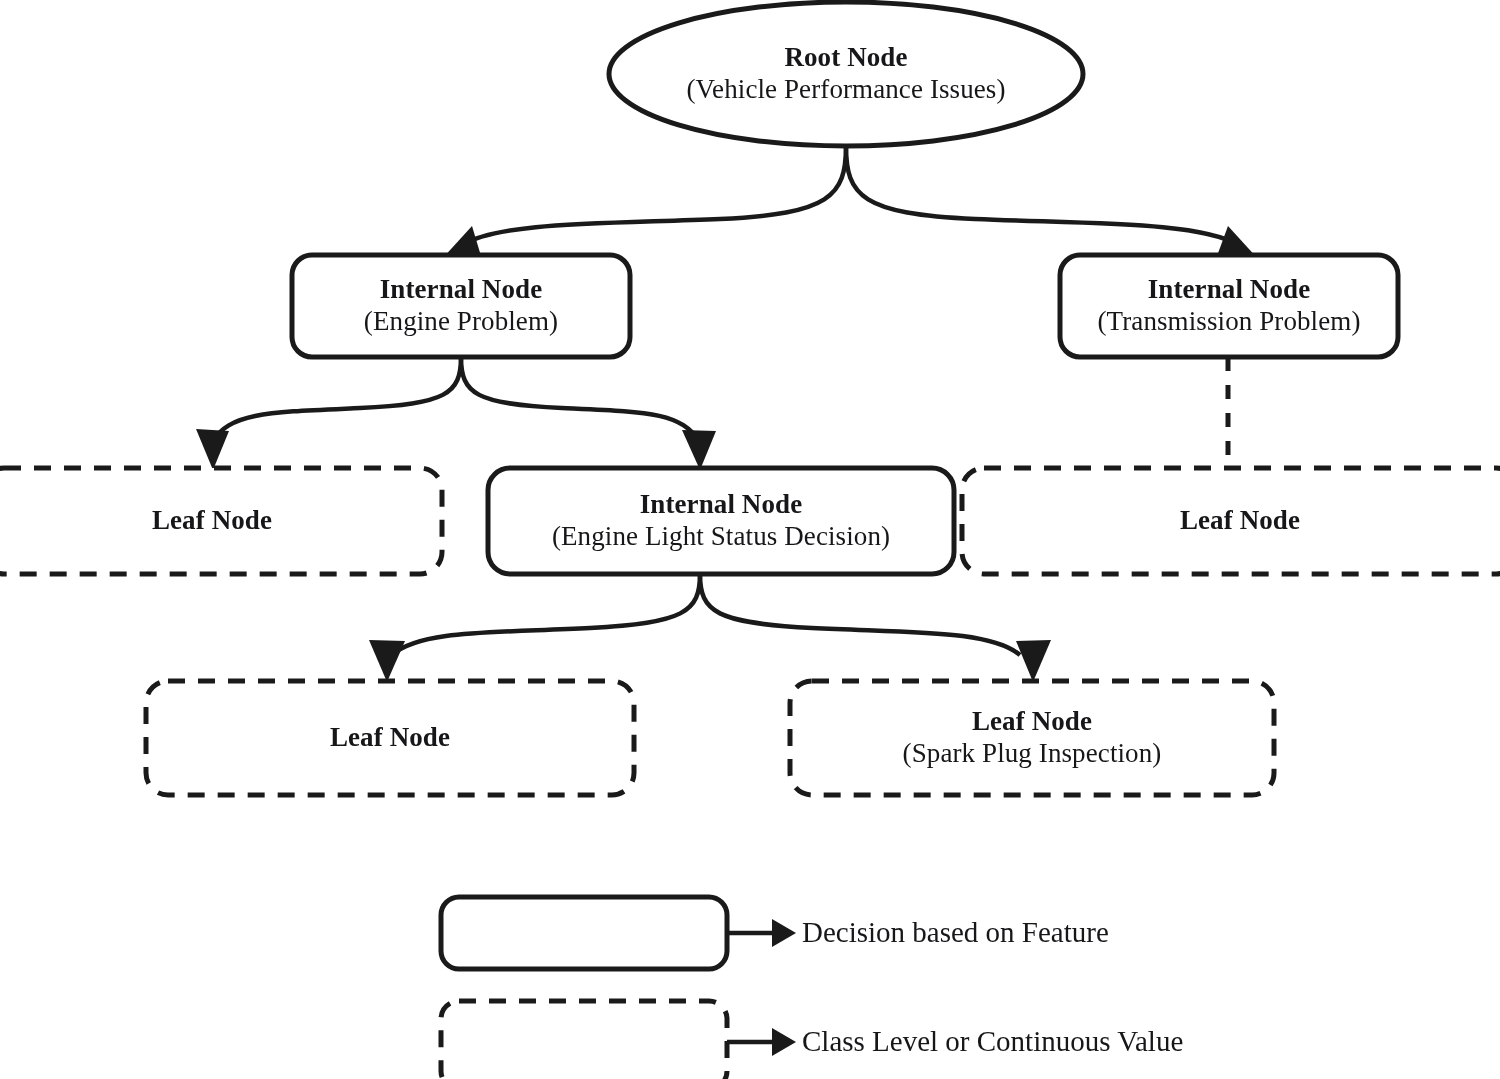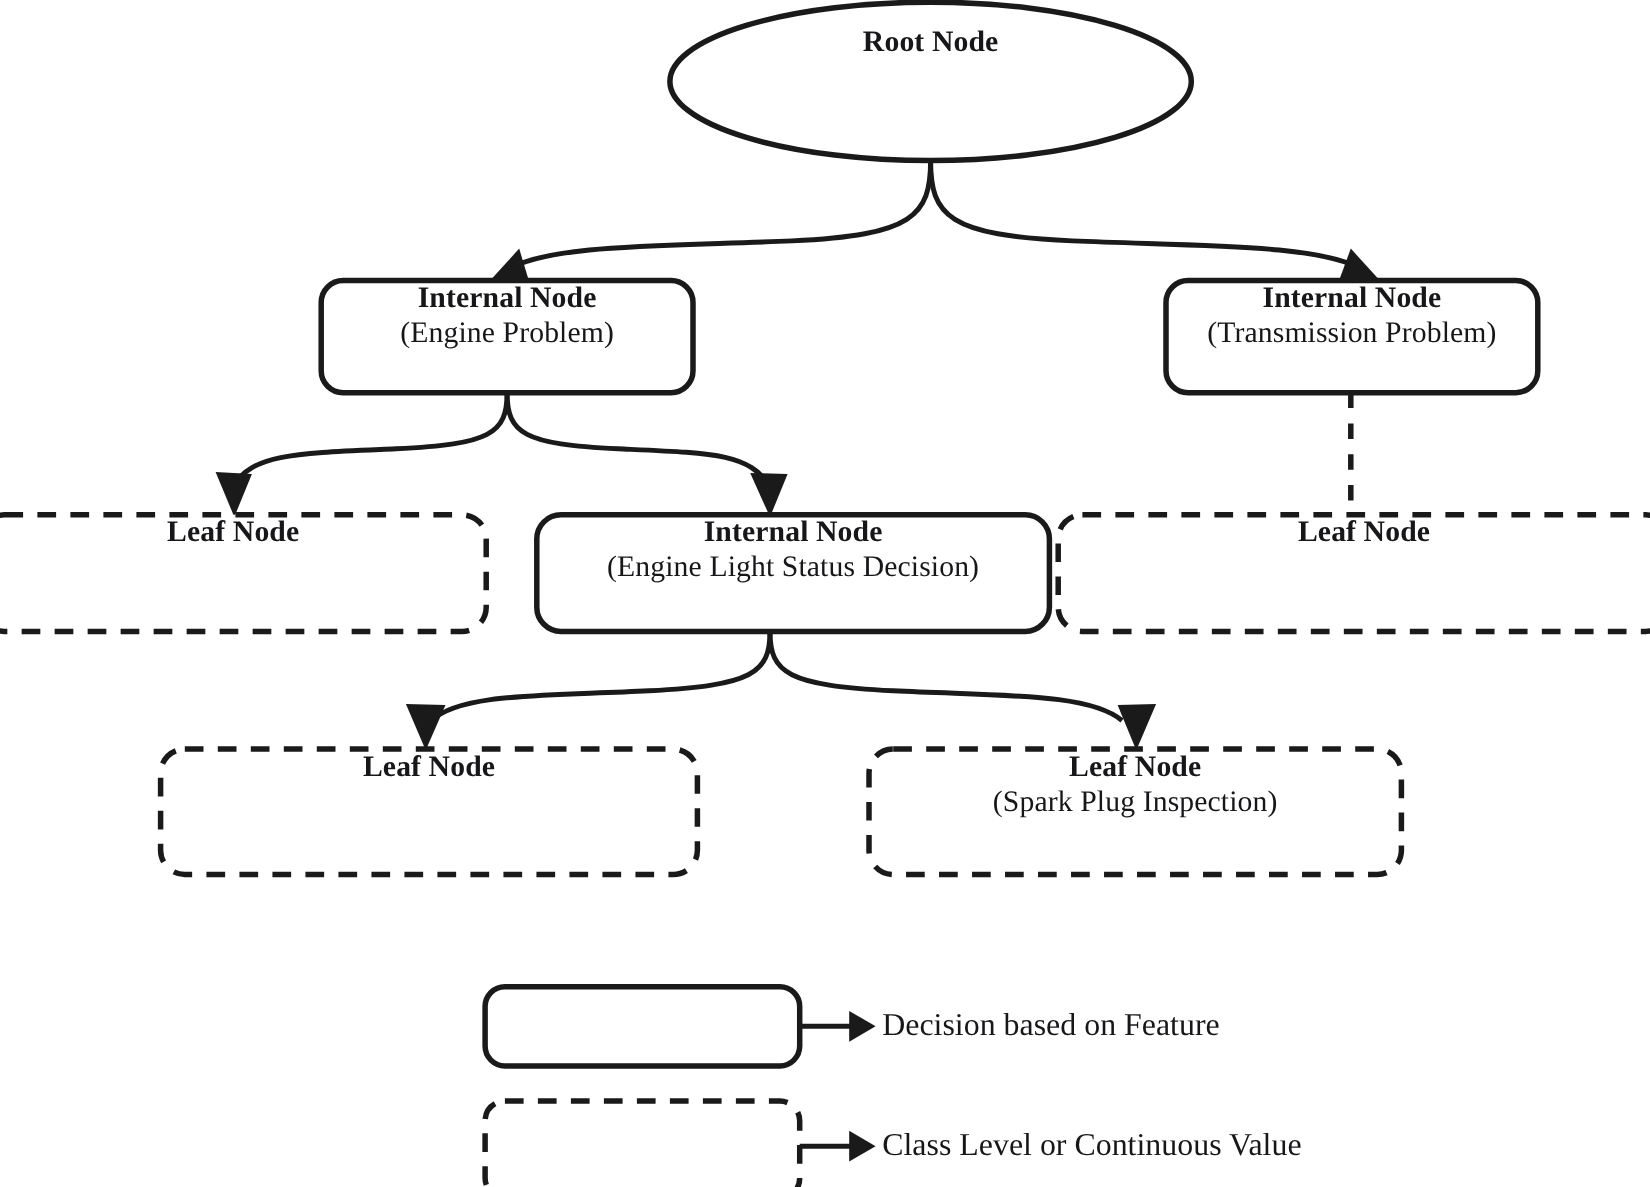--- a/index.html
+++ b/index.html
@@ -55,20 +55,21 @@
   }
   .arrow-head {
     fill: #1a1a1a;
     stroke: none;
   }
   .node-label {
     position: absolute;
     display: flex;
     flex-direction: column;
     align-items: center;
+    justify-content: center;
     text-align: center;
     color: #17171a;
     line-height: 1.17;
     pointer-events: none;
     white-space: nowrap;
   }
   .lbl-title {
     font-weight: bold;
     font-size: 27px;
     letter-spacing: 0.1px;
@@ -151,20 +152,21 @@
     <rect class="node-shape node-dashed" x="441" y="1001" width="286" height="88" rx="18" ry="18"></rect>
     <g>
       <path class="legend-line" d="M 727 1042 L 780 1042"></path>
       <polygon class="arrow-head" points="796,1042 772,1028 772,1056"></polygon>
     </g>
 
   </svg>
 
   <div class="node-label" style="left:609px; top:22px; width:474px; height:104px;">
     <span class="lbl-title">Root Node</span>
+    <span class="lbl-sub">(Vehicle Performance Issues)</span>
   </div>
 
   <div class="node-label" style="left:292px; top:255px; width:338px; height:102px;">
     <span class="lbl-title">Internal Node</span>
     <span class="lbl-sub">(Engine Problem)</span>
   </div>
 
   <div class="node-label" style="left:1060px; top:255px; width:338px; height:102px;">
     <span class="lbl-title">Internal Node</span>
     <span class="lbl-sub">(Transmission Problem)</span>

